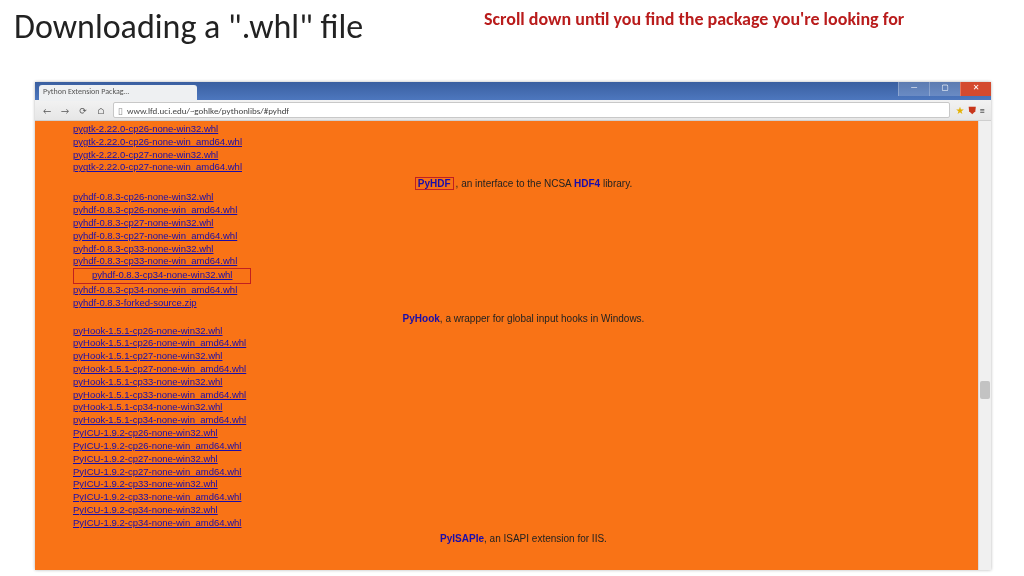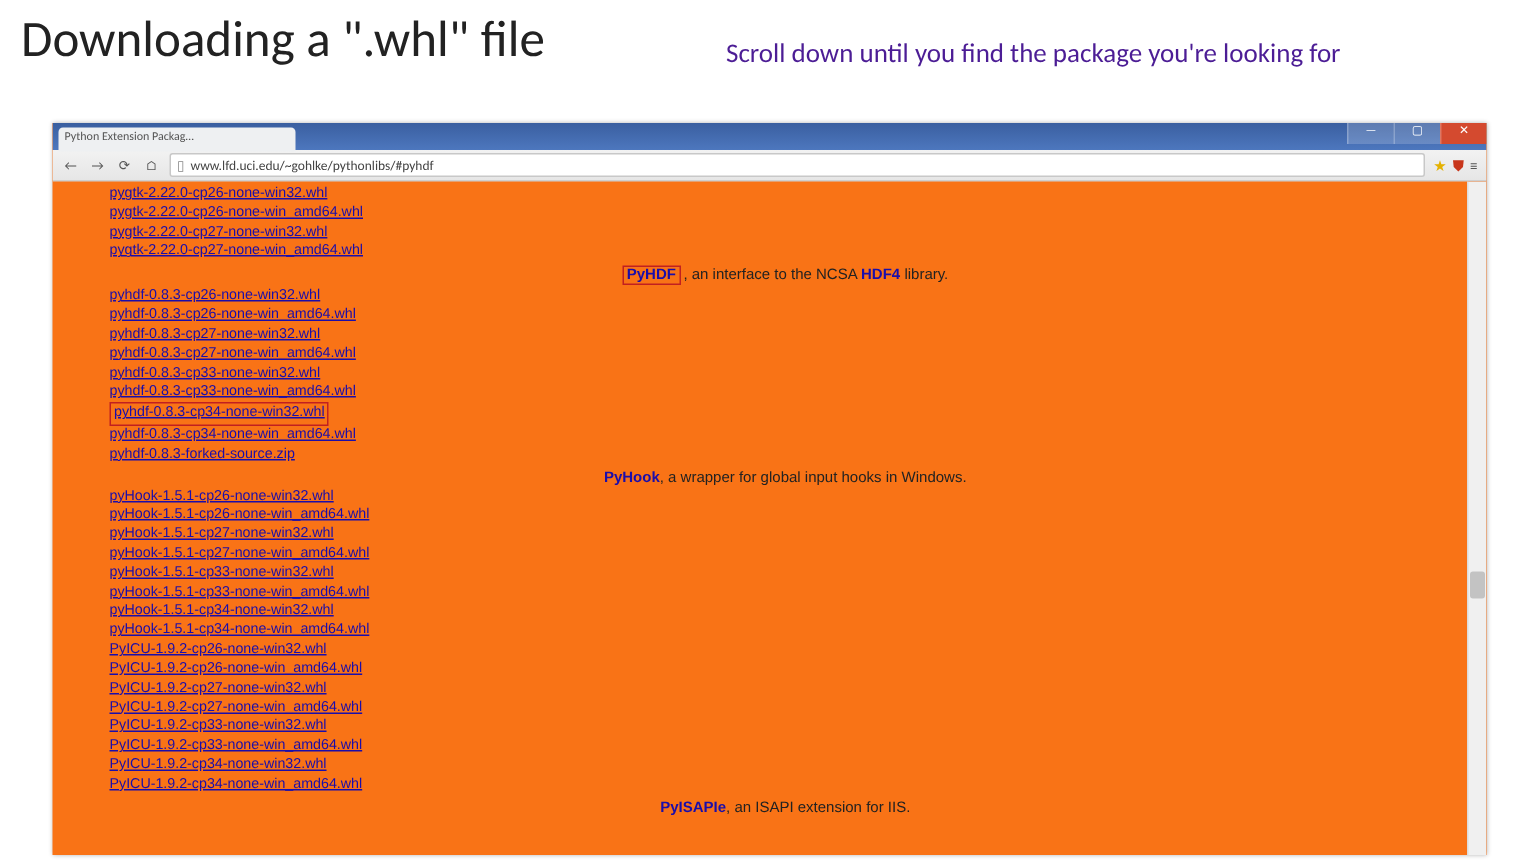--- a/index.html
+++ b/index.html
@@ -14,24 +14,24 @@
   .slide { position: relative; width: 1024px; height: 576px; }
   .title {
     position: absolute;
     left: 14px; top: 6px;
     font-size: 34px;
     font-weight: 300;
     color: #222;
   }
   .subtitle {
     position: absolute;
-    left: 484px; top: 24px;
+    left: 484px; top: 8px;
     font-size: 18px;
-    font-weight: 400;
-    color: #4c1d95;
+    font-weight: 700;
+    color: #b91c1c;
   }
   .ann-a { color:#b71818; font-size:16.5px; position:absolute; left:228px; top:168px; }
   .ann-b { color:#2e9a3b; font-size:16.5px; position:absolute; left:228px; top:239px; width:740px; line-height:1.30; }
 
   .browser {
     position:absolute;
     left:35px; top:82px;
     width:956px; height:488px;
     box-shadow: 0 0 3px rgba(0,0,0,.3);
     background:#f97316;
@@ -103,21 +103,21 @@
     color:#222; font-weight:700;
     margin:3px 0 1px 3px;
   }
   .head .pkg { color:#1a0dab; font-weight:700; }
   .head .lib { color:#1a0dab; font-weight:700; text-decoration:none; }
   .head .desc { font-weight:400; }
   .boxed-pkg {
     border:1.5px solid #c12020; padding:0 2px; margin-right:2px;
     display:inline-block;
   }
-  a.boxed-link { border:1.5px solid #c12020; padding:0 2px 1px; }
+  a.boxed-link { border:1.5px solid #c12020; padding:0 18px 1px; }
 </style>
 </head>
 <body>
 <div class="slide">
 
   <div class="title">Downloading a ".whl" file</div>
   <div class="subtitle">Scroll down until you find the package you're looking for</div>
   <div class="ann-a">Once you find your desired package…</div>
   <div class="ann-b">Click on the link corresponding to your version of python and your type of computer. For example,  this link is correct for someone with Python 3.4 installed (cp34), and if your computer is 32-bit (win32)</div>
 

